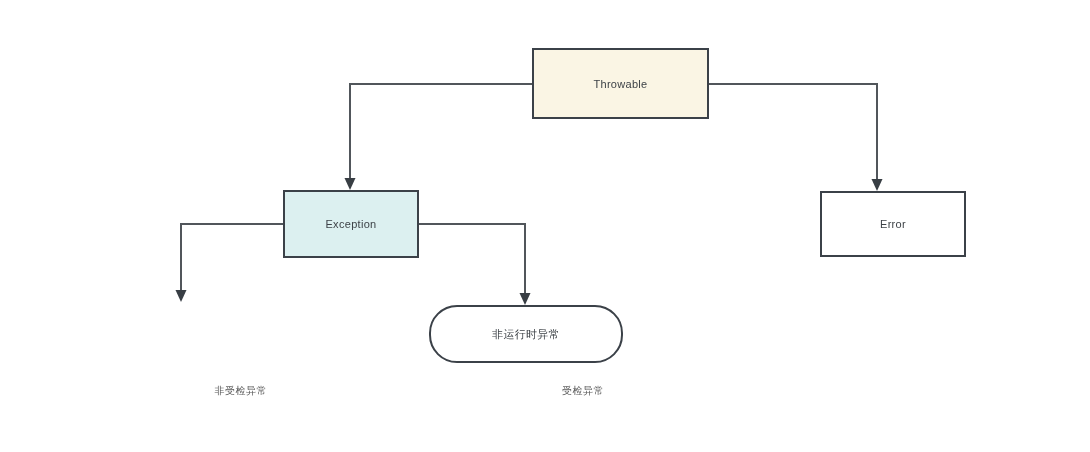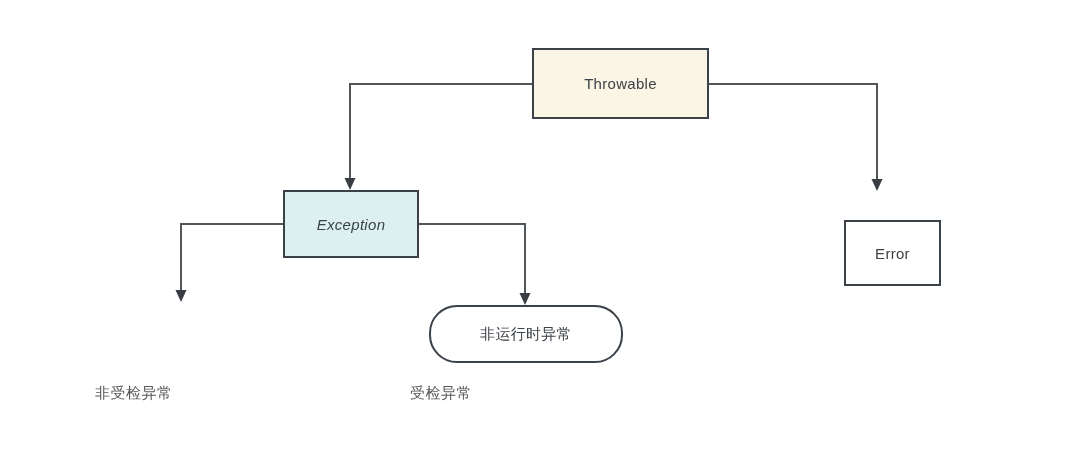--- a/index.html
+++ b/index.html
@@ -30,55 +30,53 @@
     fill: var(--arrow, #383e44);
     stroke: none;
   }
   .node {
     position: absolute;
     display: flex;
     align-items: center;
     justify-content: center;
     border: 2px solid var(--border, #3b4148);
     color: var(--node-text, #3d4247);
-    font-size: 15px;
+    font-size: 11px;
     letter-spacing: 0.3px;
     background: #ffffff;
     text-align: center;
   }
   .node-throwable {
     left: 532px; top: 48px; width: 177px; height: 71px;
     background: var(--throwable-fill, #faf5e4);
   }
   .node-exception {
     left: 283px; top: 190px; width: 136px; height: 68px;
     background: var(--exception-fill, #dcf0f0);
-    font-style: italic;
   }
   .node-error {
-    left: 844px; top: 191px; width: 97px; height: 66px;
+    left: 820px; top: 191px; width: 146px; height: 66px;
     background: var(--error-fill, #ffffff);
-    margin-top: 29px;
   }
   .node-runtime {
     left: 95px; top: 302px; width: 172px; height: 63px;
     border-radius: 30px;
     background: var(--runtime-fill, #ffffff);
   }
   .node-nonruntime {
     left: 429px; top: 305px; width: 194px; height: 58px;
     border-radius: 28px;
     background: var(--non-runtime-fill, #ffffff);
     font-family: Liberation Mono, monospace;
   }
   .annotation {
     position: absolute;
     color: var(--annotation-text, #595959);
-    font-size: 15px;
-    text-align: left;
+    font-size: 10px;
+    text-align: right;
     letter-spacing: 0.5px;
   }
   .annotation-unchecked { left: 95px; top: 384px; width: 172px; }
   .annotation-checked  { left: 410px; top: 384px; width: 194px; font-family: Liberation Mono, monospace; }
 </style>
 </head>
 <body>
 
 <div class="canvas">
 

